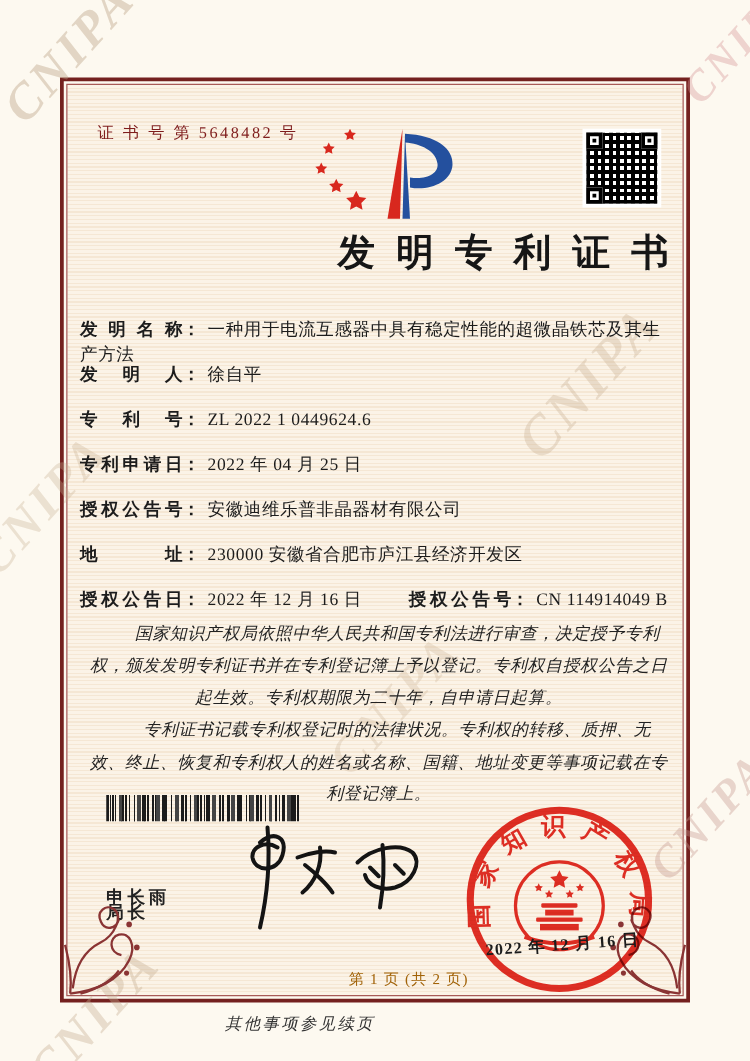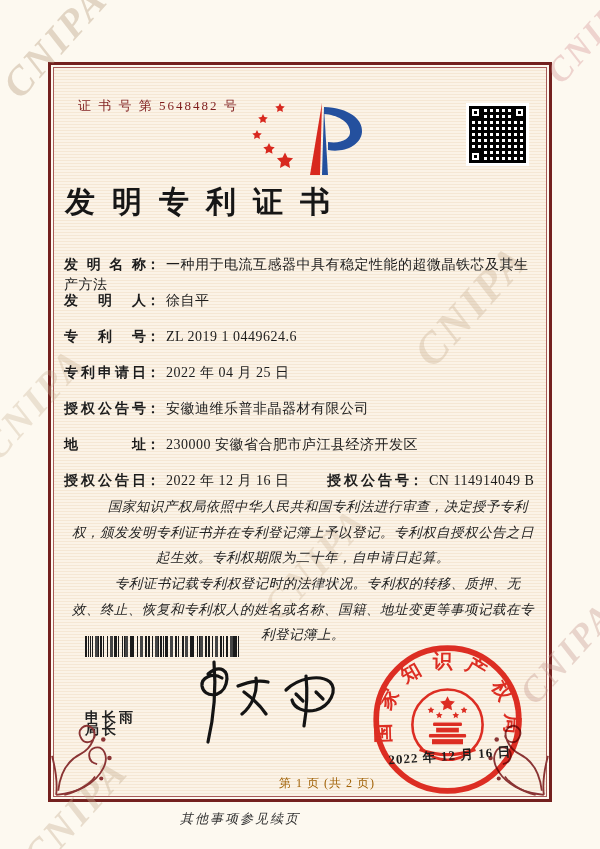--- a/index.html
+++ b/index.html
@@ -57,21 +57,21 @@
     outline:3px solid #fff;
   }
   .qr .finder{position:absolute;width:13px;height:13px;border:3px solid #000;background:#fff;box-sizing:border-box;}
   .qr .finder::after{content:"";position:absolute;left:2px;top:2px;width:3px;height:3px;background:#000;}
   .qr .tl{left:0;top:0;}
   .qr .tr{right:0;top:0;}
   .qr .bl{left:0;bottom:0;}
 
   .title{
     position:absolute;left:48px;top:182px;width:504px;z-index:2;
-    text-align:left;font-size:30px;font-weight:bold;color:#161616;
+    text-align:right;font-size:30px;font-weight:bold;color:#161616;
     letter-spacing:17px;padding-left:17px;box-sizing:border-box;
   }
 
   
   .row{position:absolute;left:64px;width:468px;z-index:2;font-size:14px;line-height:20px;color:#1c1c1c;}
   .row .lab{
     display:inline-block;width:82px;vertical-align:top;
     text-align:justify;text-align-last:justify;font-weight:bold;
   }
   .row .colon{font-weight:bold;}
@@ -196,21 +196,21 @@
 
   <div class="title">发明专利证书</div>
 
   <div class="row r1">
     <span class="lab">发明名称</span><span class="colon">：</span><span class="val">一种用于电流互感器中具有稳定性能的超微晶铁芯及其生产方法</span>
   </div>
   <div class="row r2">
     <span class="lab">发明人</span><span class="colon">：</span><span class="val">徐自平</span>
   </div>
   <div class="row r3">
-    <span class="lab">专利号</span><span class="colon">：</span><span class="val">ZL 2019 1 0449624.6</span>
+    <span class="lab">专利号</span><span class="colon">：</span><span class="val">ZL 2022 1 0449624.6</span>
   </div>
   <div class="row r4">
     <span class="lab">专利申请日</span><span class="colon">：</span><span class="val">2022 年 04 月 25 日</span>
   </div>
   <div class="row r5">
     <span class="lab">授权公告号</span><span class="colon">：</span><span class="val">安徽迪维乐普非晶器材有限公司</span>
   </div>
   <div class="row r6">
     <span class="lab">地址</span><span class="colon">：</span><span class="val">230000  安徽省合肥市庐江县经济开发区</span>
   </div>

